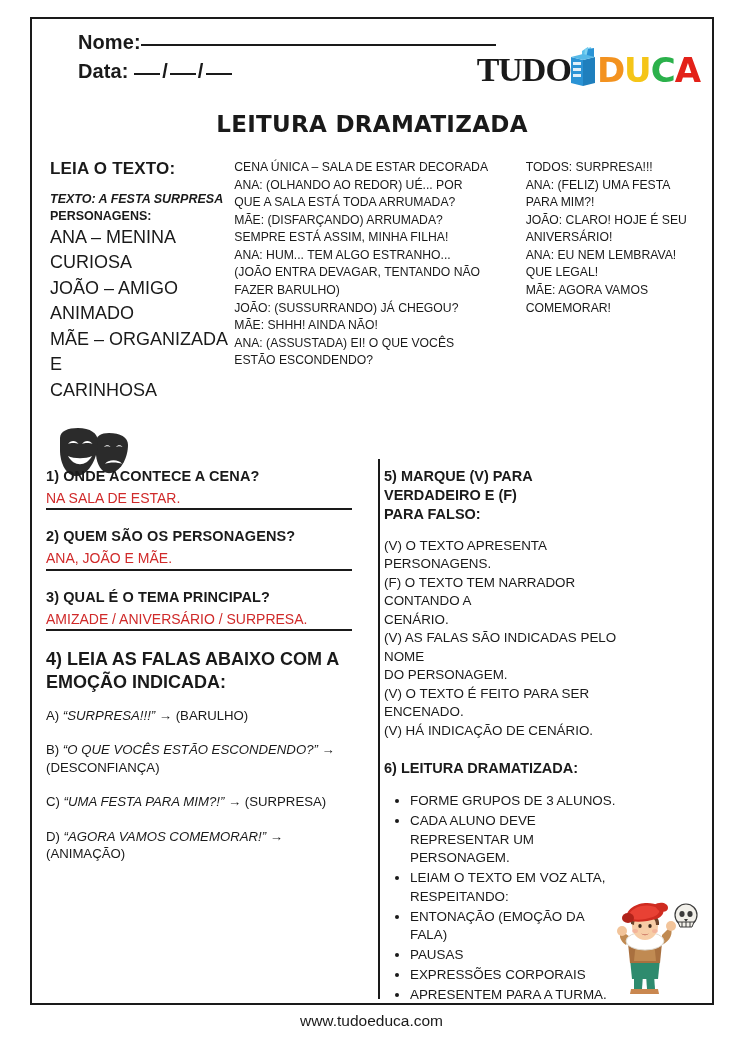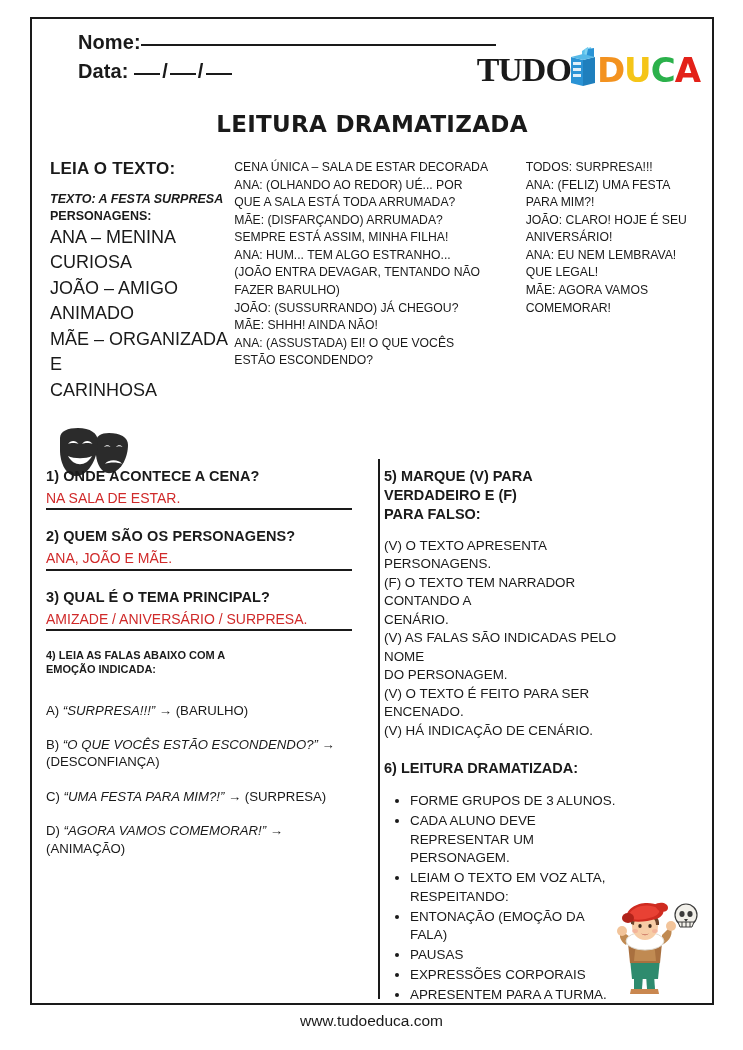--- a/index.html
+++ b/index.html
@@ -175,24 +175,24 @@
     width: 306px;
     padding-bottom: 1px;
   }
   .answer {
     color: #d02a2a;
     font-size: 14px;
     line-height: 1.25;
   }
 
   .q4-head {
-    font-size: 11px;
+    font-size: 18px;
     font-weight: bold;
     line-height: 1.3;
-    margin-bottom: 25px;
+    margin-bottom: 12px;
   }
   .q4-item {
     font-size: 13.2px;
     line-height: 1.32;
     margin-bottom: 17px;
   }
   .q4-item i { font-style: italic; }
 
   .tf-line {
     font-size: 13.4px;

